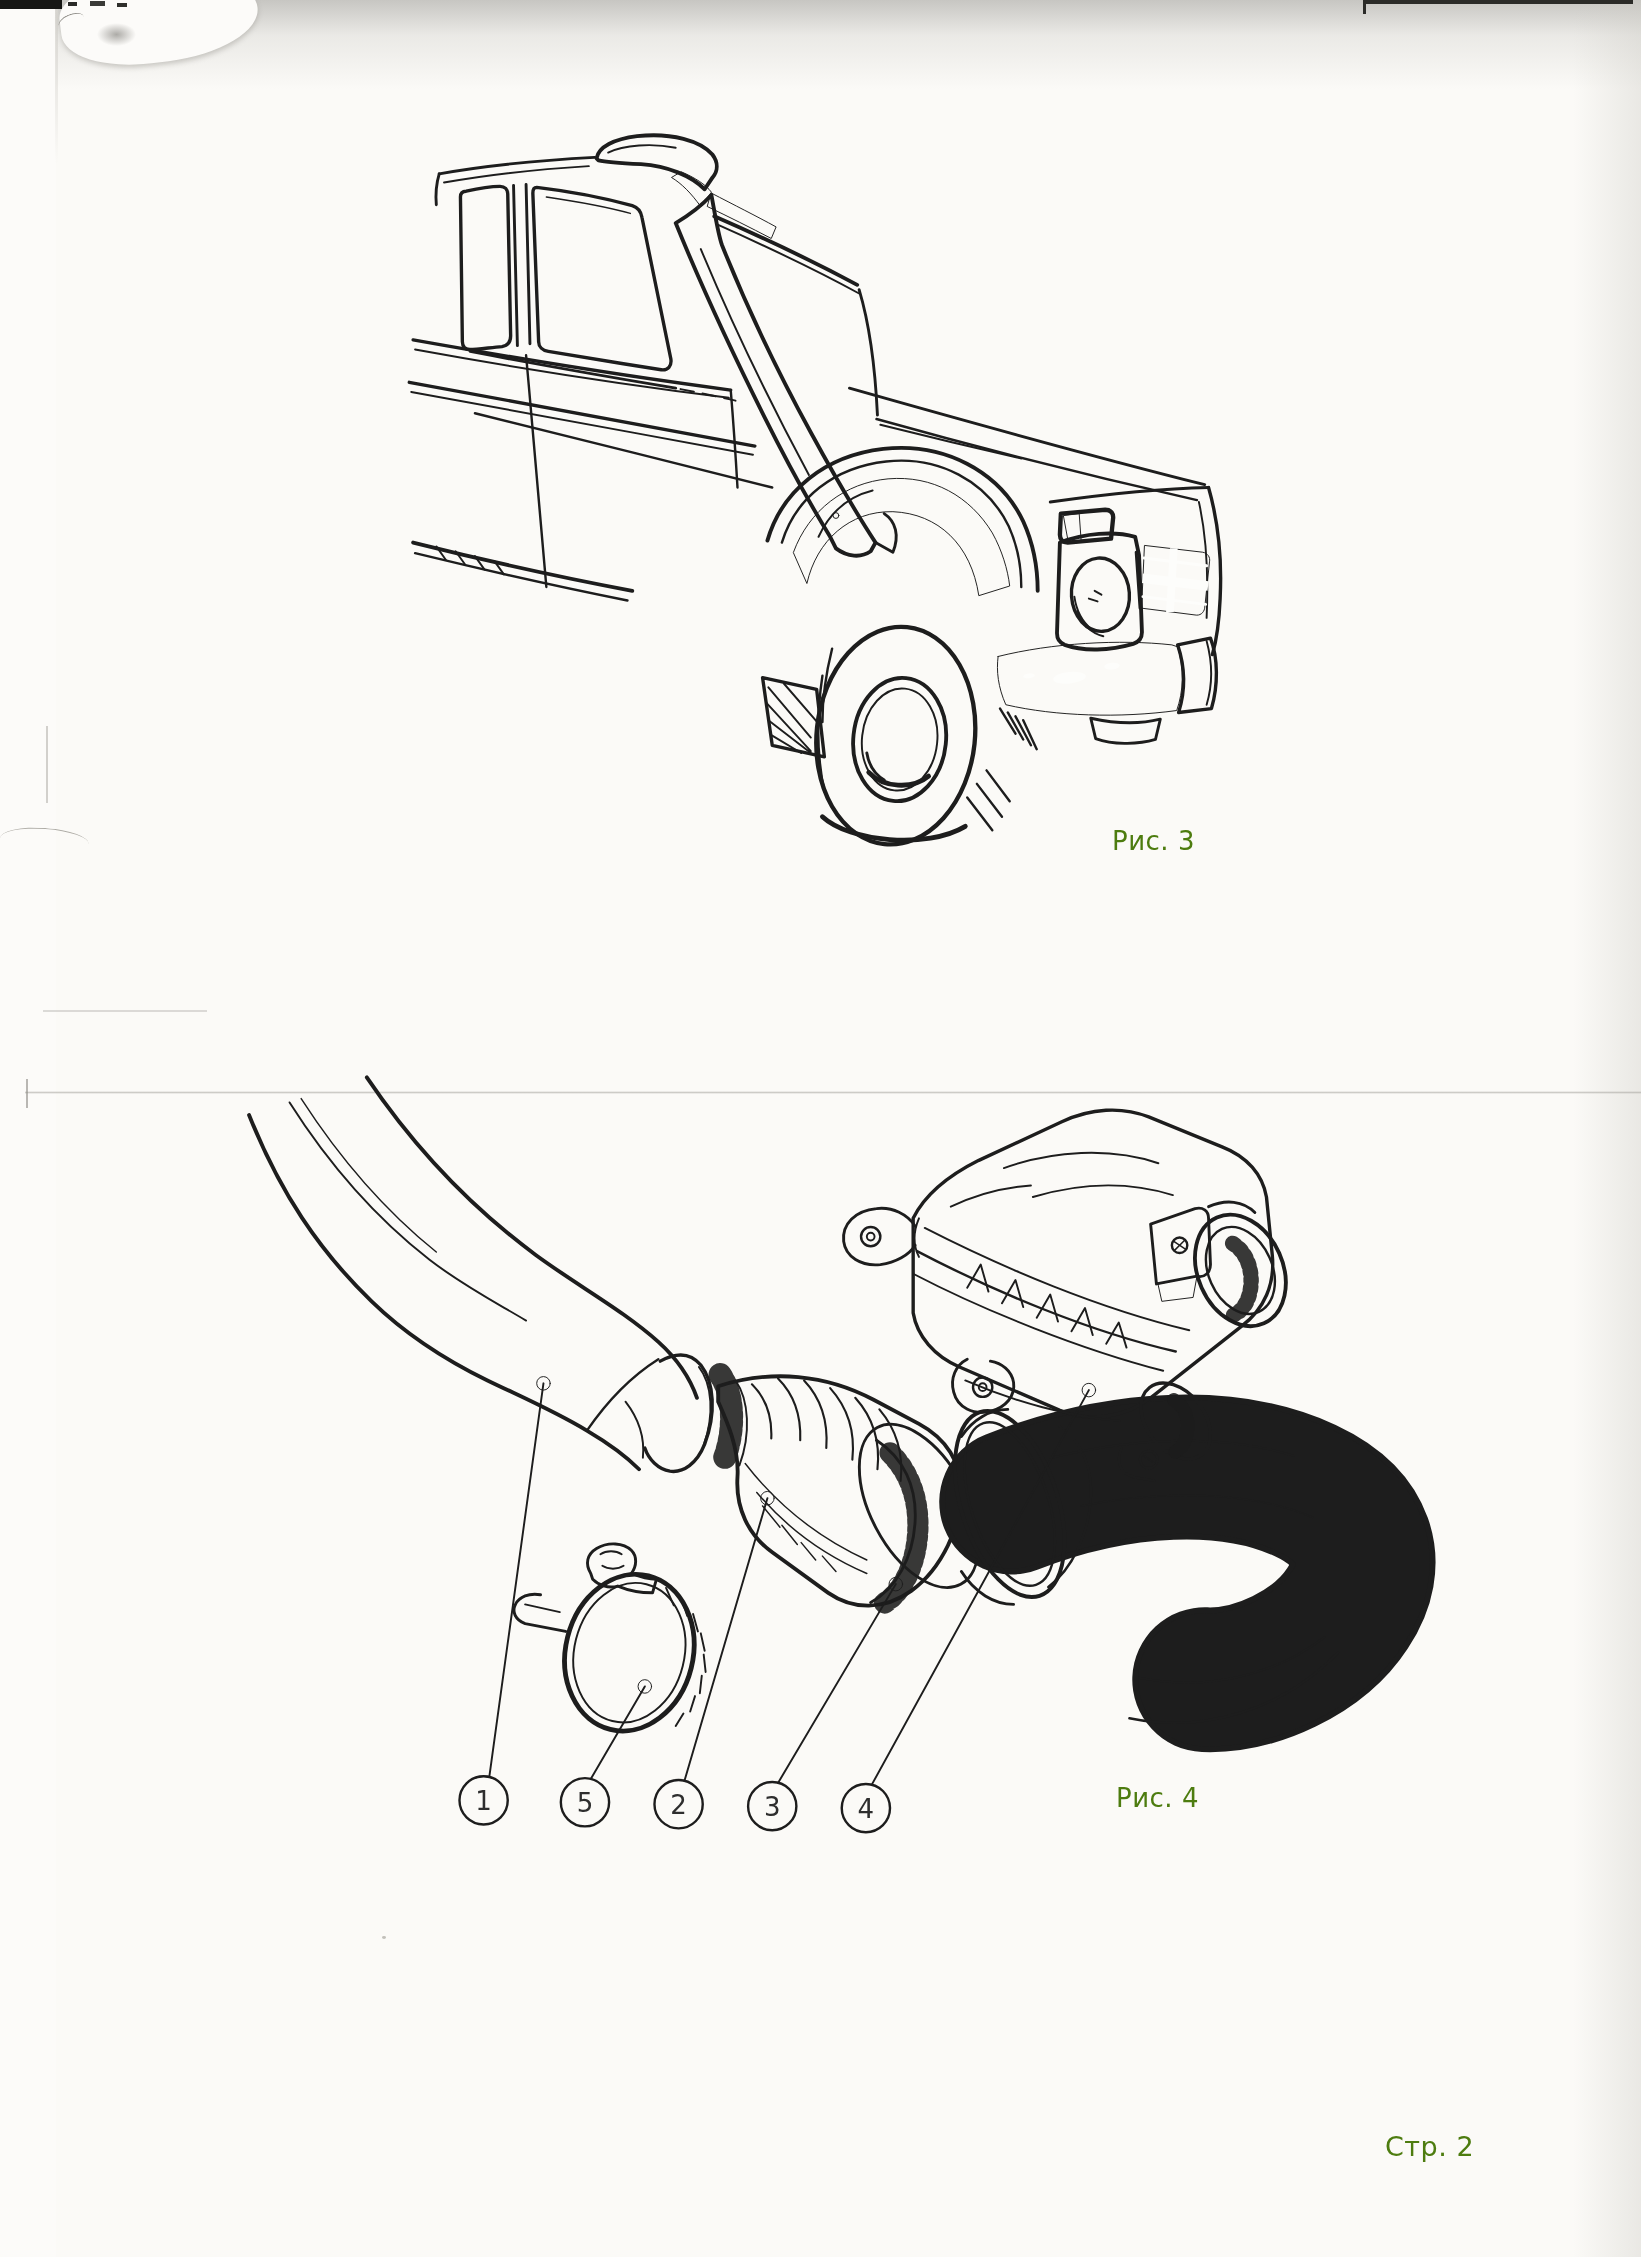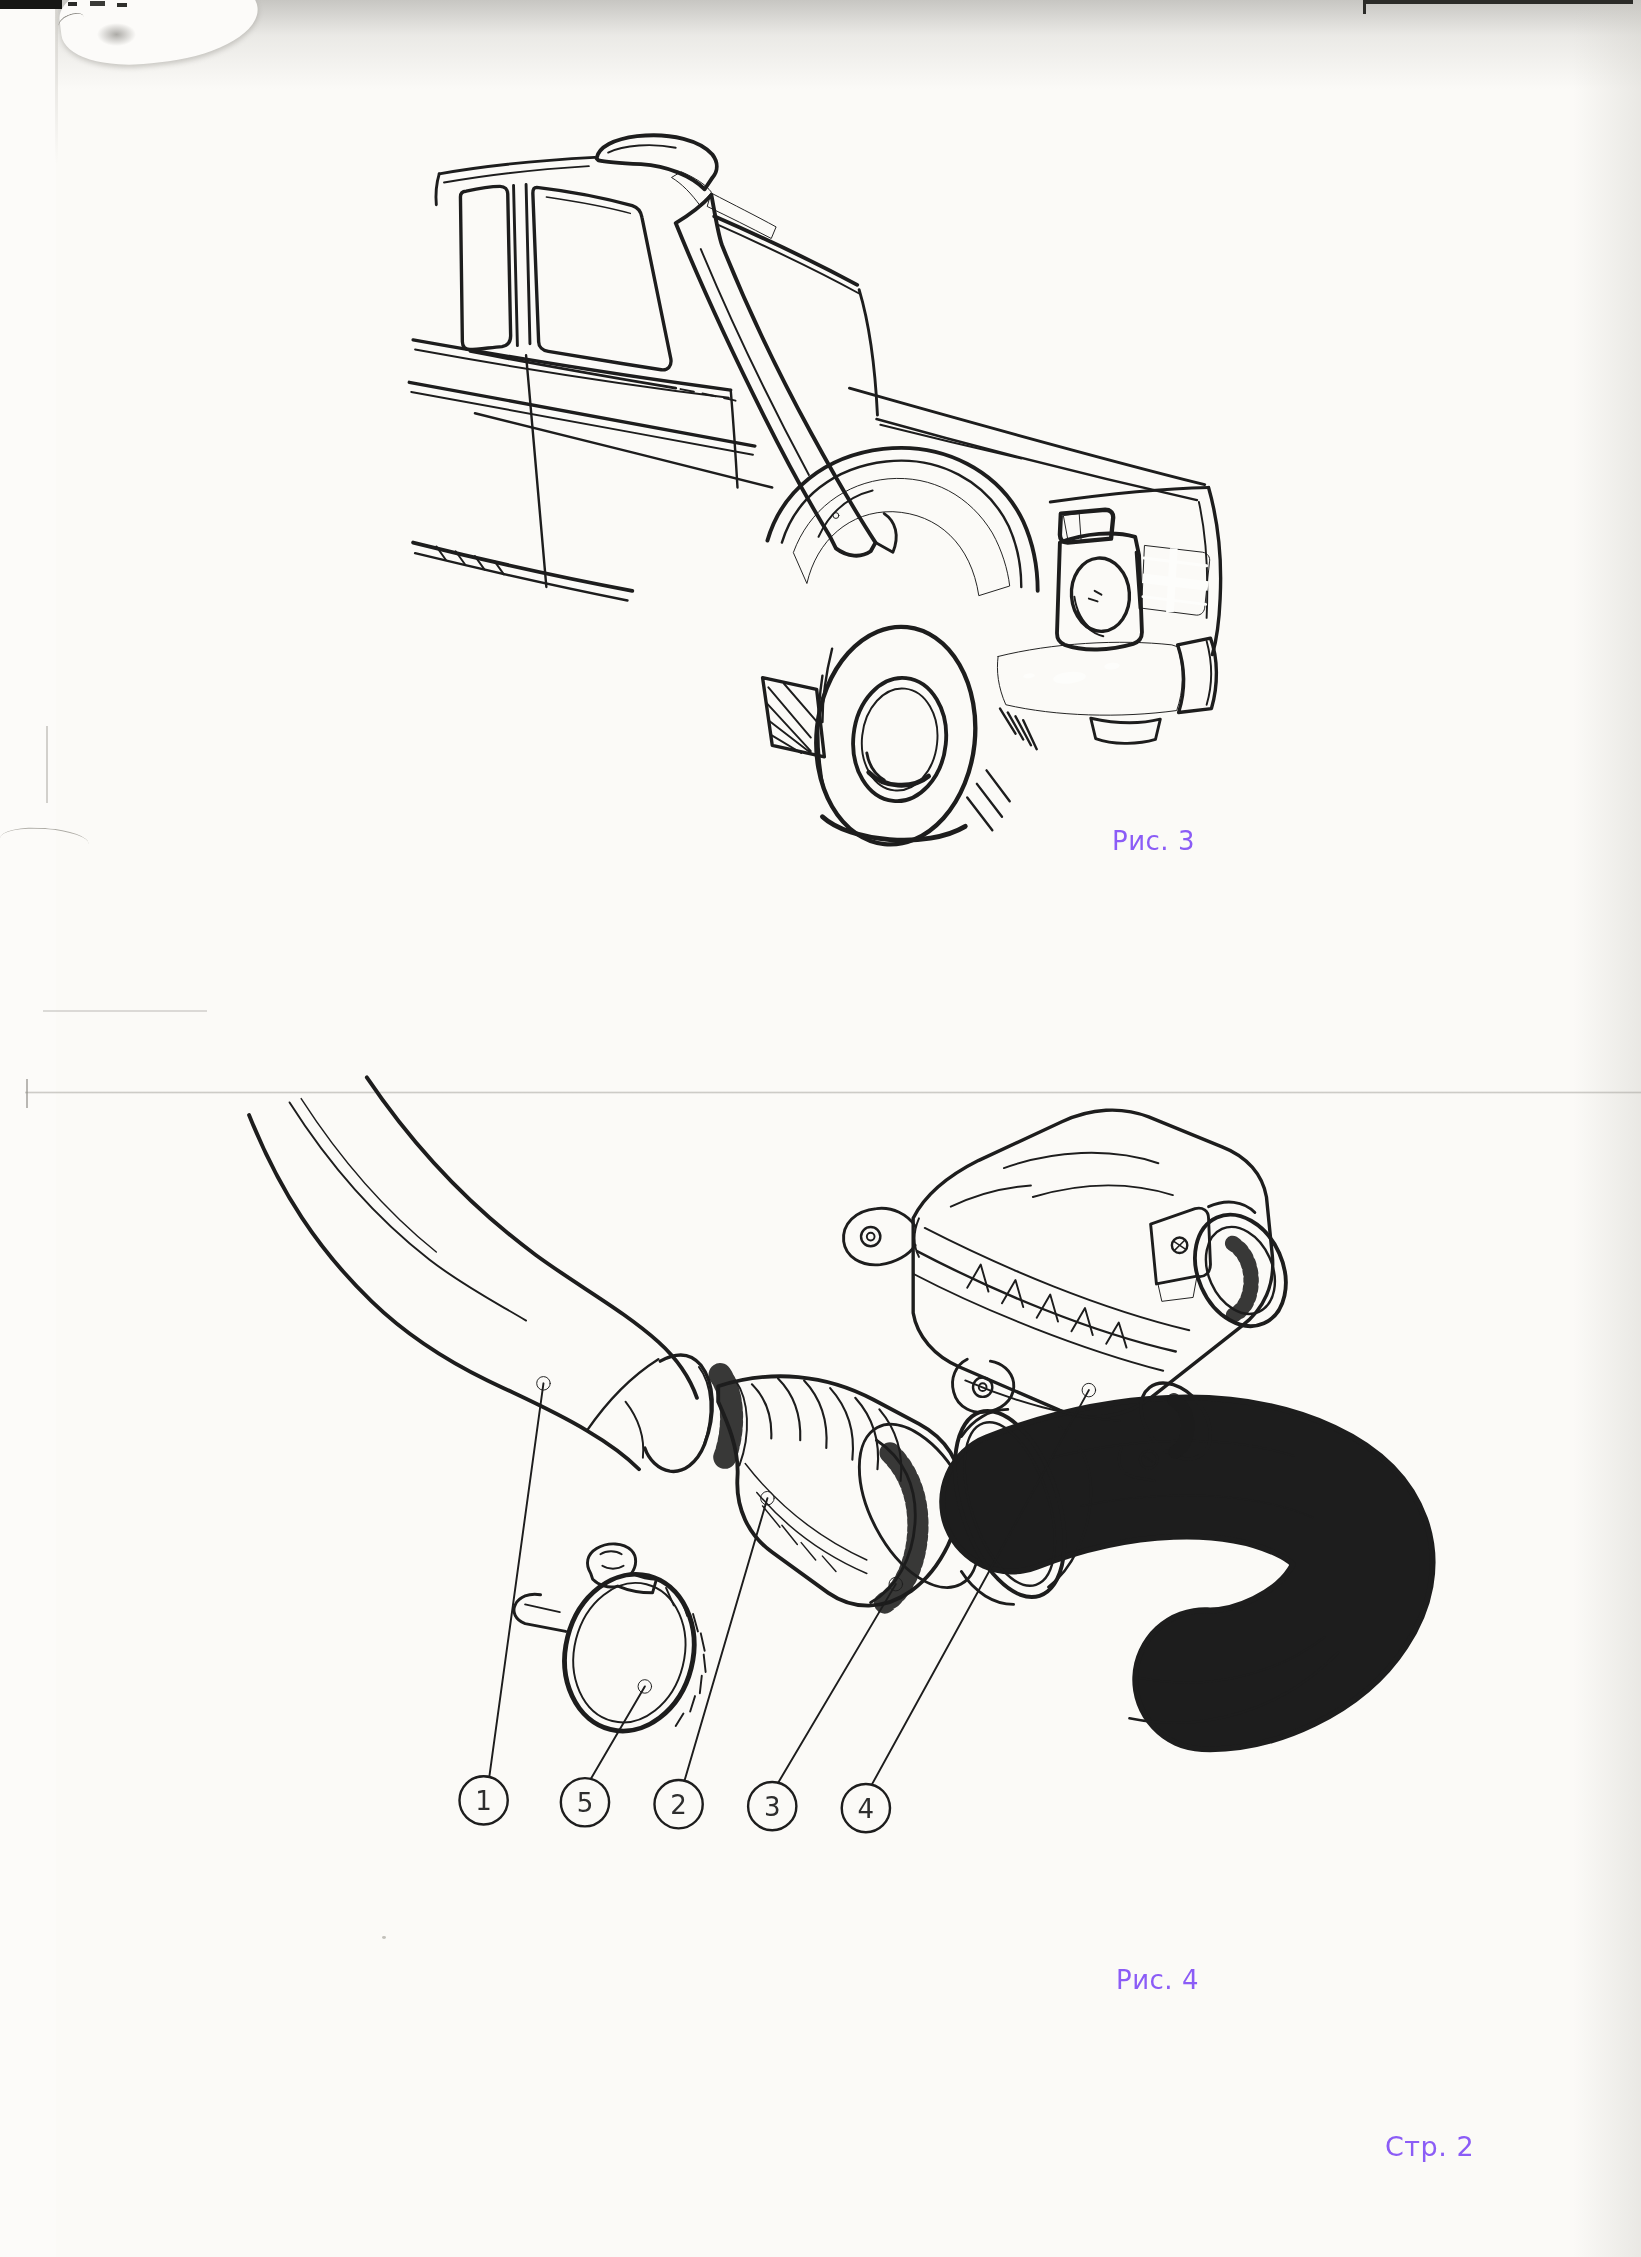--- a/index.html
+++ b/index.html
@@ -42,23 +42,23 @@
   .s15{stroke-width:1.5}.s2{stroke-width:2}.s22{stroke-width:2.2}.s25{stroke-width:2.5}
   .s3{stroke-width:3}.s35{stroke-width:3.5}.s4{stroke-width:4}.s45{stroke-width:4.5}.s5{stroke-width:5}
   .fw{fill:#fdfdfb}.fi{fill:#1d1d1d;stroke:none}
   .tube-b{stroke:#1d1d1d;stroke-width:150;}
   .tube-w{stroke:#fdfdfb;stroke-width:138;}
   .rib{stroke-dasharray:3.5 5;opacity:.88;}
   .callout-circle{fill:#c8c8c6;stroke:#3a3a3a;stroke-width:2.5;}
   .callout-num{font-family:"DejaVu Sans","Liberation Sans",sans-serif;font-size:27px;fill:#2e2e2e;
     text-anchor:middle;stroke:none;}
   
-  .caption{position:absolute;color:#8b5cf6;font-size:26px;letter-spacing:0.5px;white-space:nowrap;}
+  .caption{position:absolute;color:#4d7c0f;font-size:26px;letter-spacing:0.5px;white-space:nowrap;}
   .cap-fig3{left:1112px;top:826px;}
-  .cap-fig4{left:1116px;top:1965px;}
+  .cap-fig4{left:1116px;top:1783px;}
   .cap-page{left:1385px;top:2084px;font-size:27px;margin-top:47px;}
 </style>
 </head>
 <body>
 
 <div class="page">
 
   <div class="top-shade"></div>
   <div class="right-shade"></div>
   <div class="left-strip"></div>

